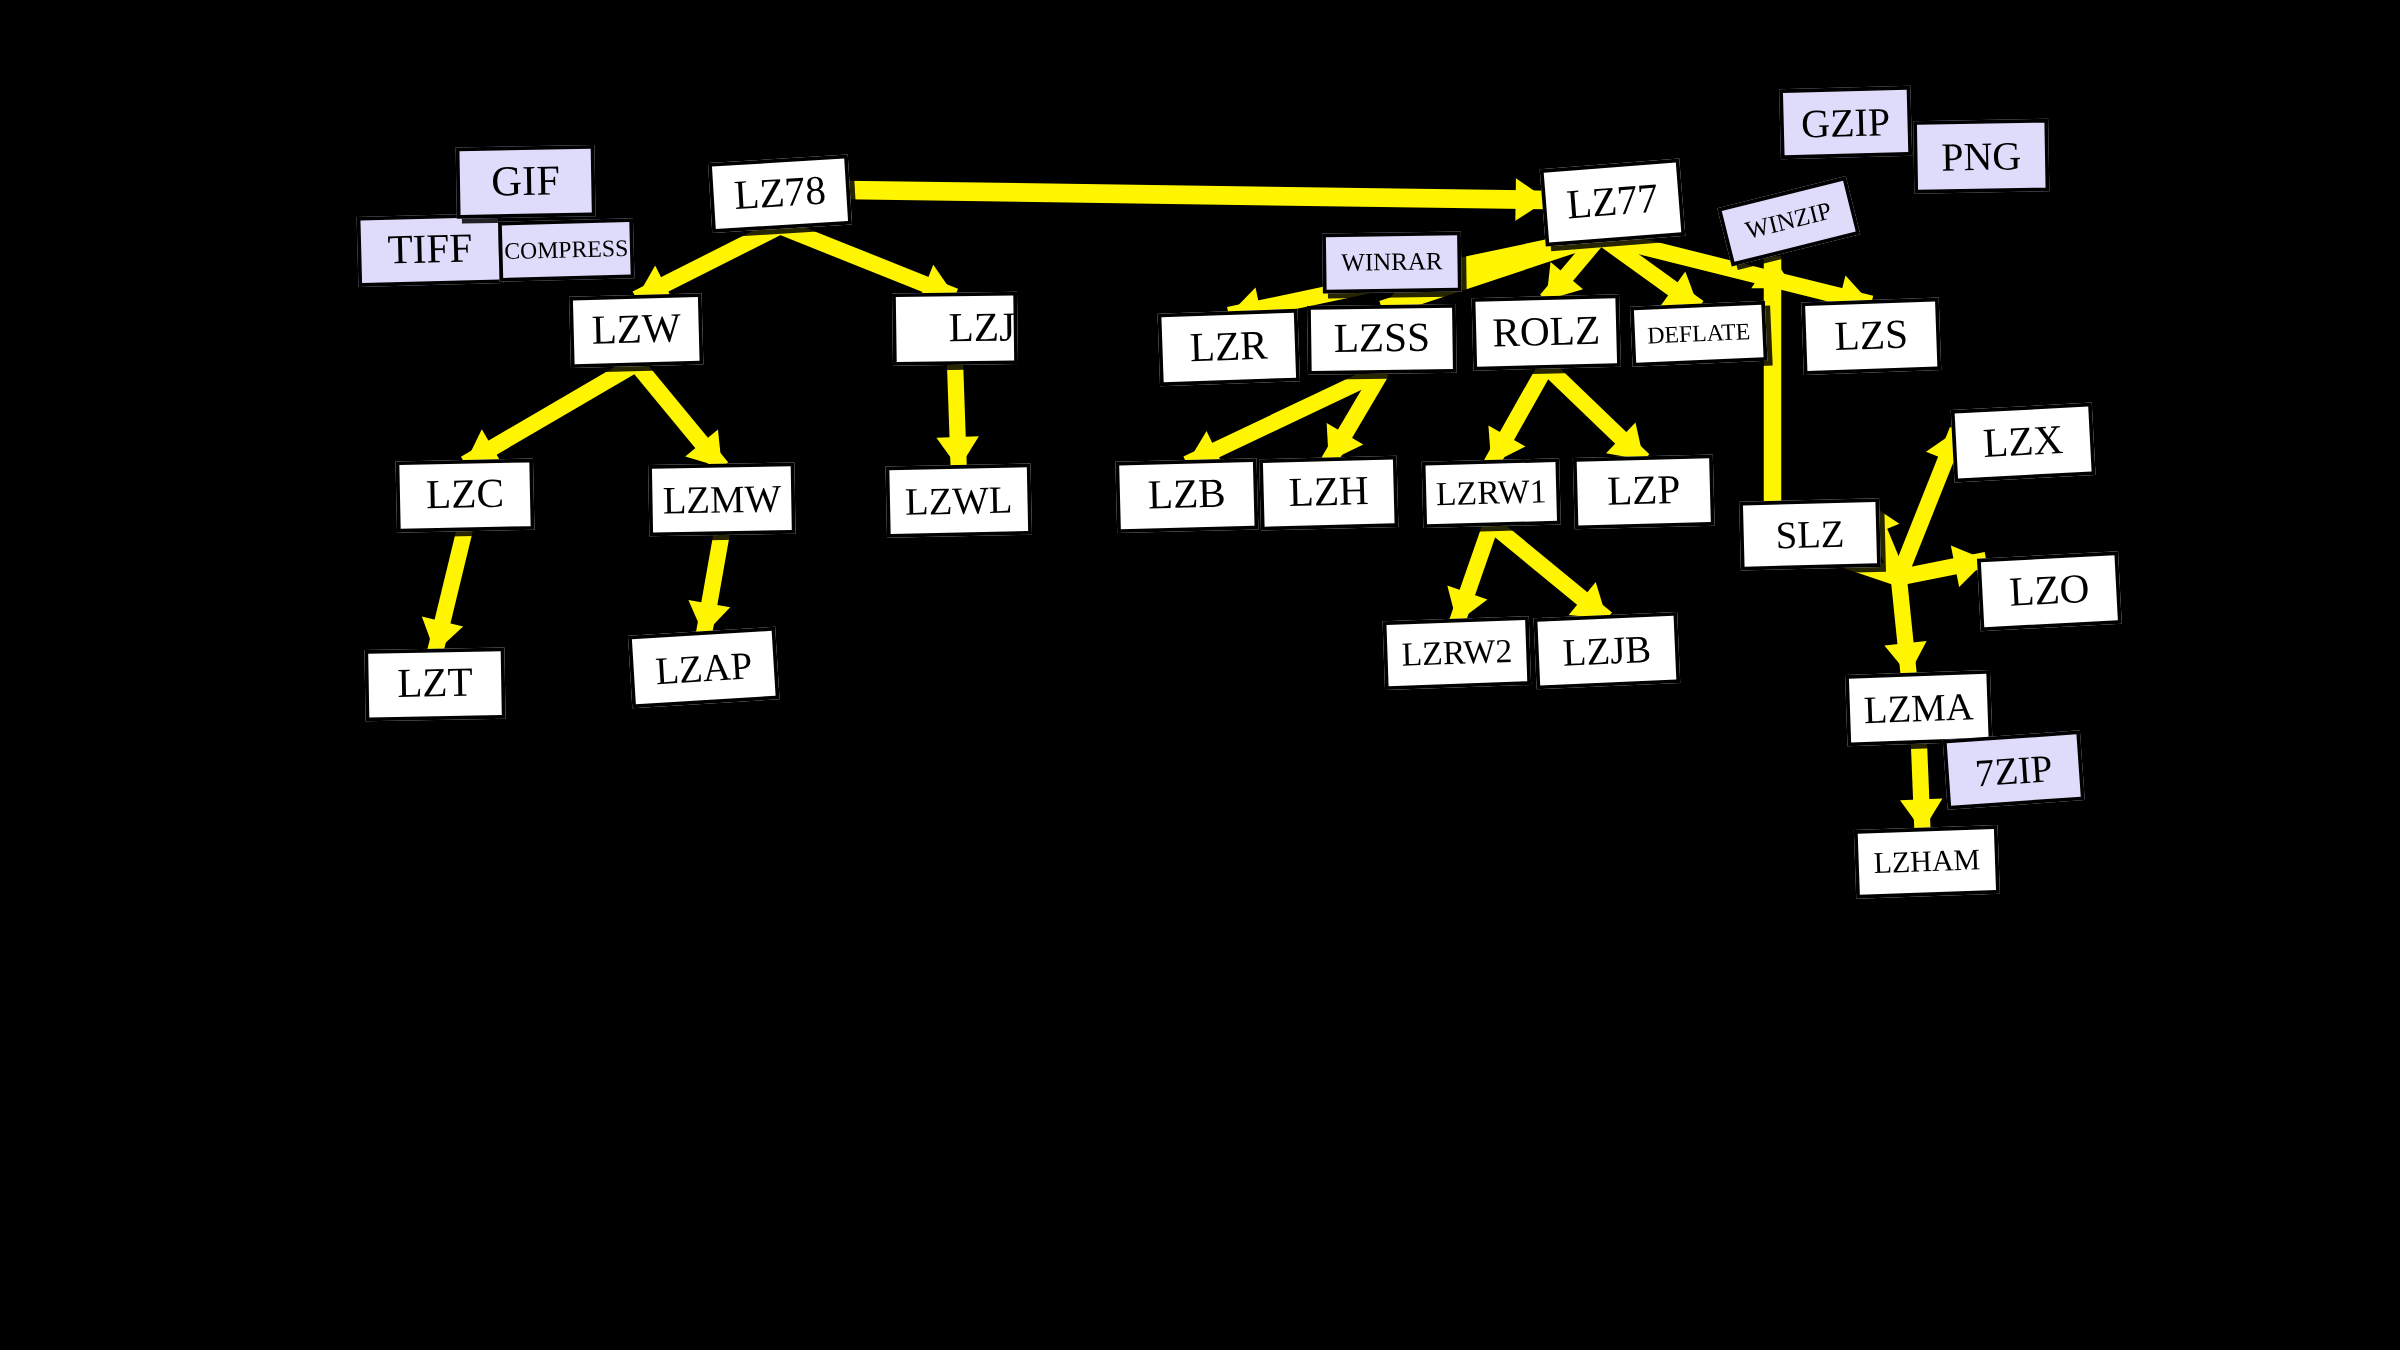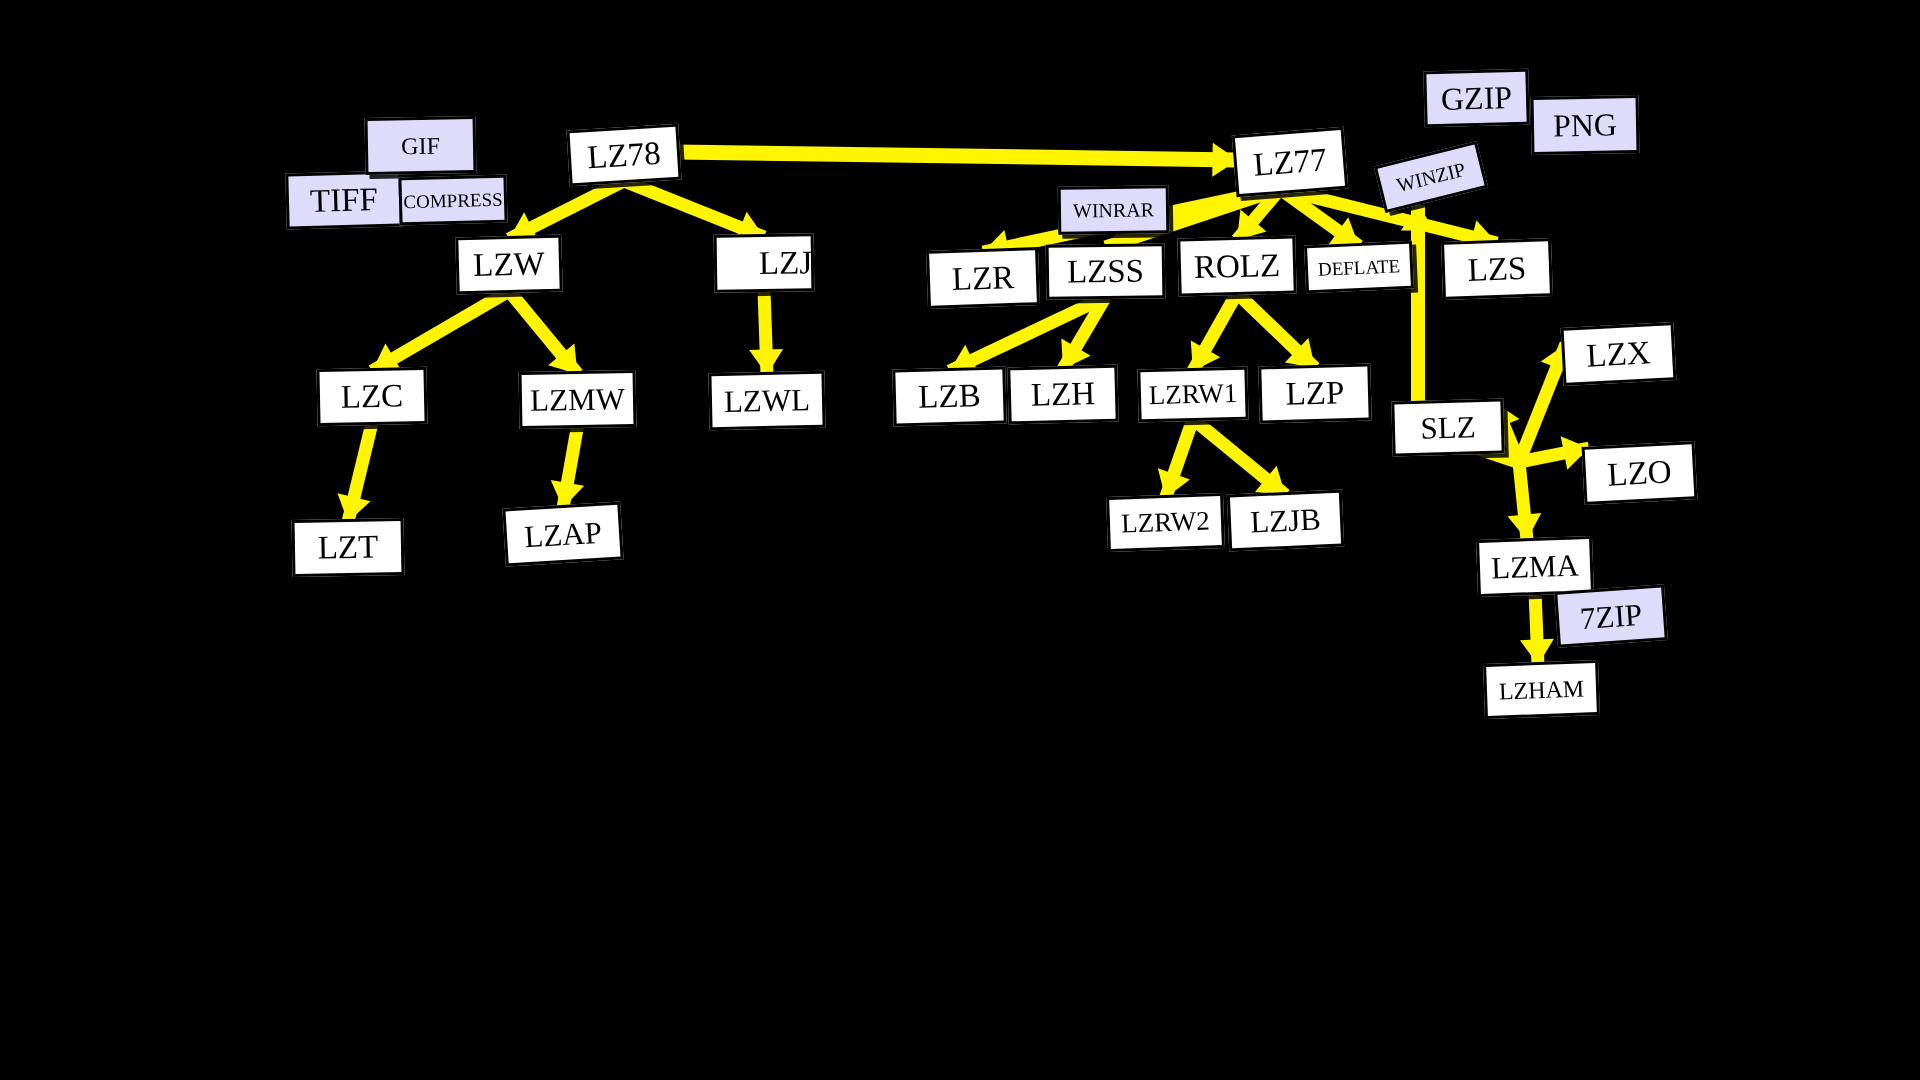--- a/index.html
+++ b/index.html
@@ -68,21 +68,21 @@
         <polygon points="1527,540 1507.4869794733986,516.3675640288939 1541.3095483861744,512.8985826019425" fill="#FFF500"></polygon>
         <polyline points="1535,591 1538,665" fill="none" stroke="#FFF500" stroke-width="13"></polyline>
         <polygon points="1538,665 1519.9810175550879,640.2095528146434 1553.9531118461323,638.8323057487902" fill="#FFF500"></polygon>
       </g>
   </svg>
   <div id="nodes">
       <div class="node" style="left: 286px; top: 172px; width: 116px; height: 56px; transform: rotate(-1.5deg); background: rgb(222, 220, 250); border-color: rgb(0, 0, 0); color: rgb(0, 0, 0); z-index: 40;">
         <span class="lbl" style="font-size: 33px;">TIFF</span>
       </div>
       <div class="node" style="left: 365px; top: 117px; width: 111px; height: 57px; transform: rotate(-1deg); background: rgb(222, 220, 250); border-color: rgb(0, 0, 0); color: rgb(0, 0, 0); z-index: 40;">
-        <span class="lbl" style="font-size: 24px;">GIF</span>
+        <span class="lbl" style="font-size: 34px;">GIF</span>
       </div>
       <div class="node" style="left: 399px; top: 176px; width: 108px; height: 48px; transform: rotate(-1.5deg); background: rgb(222, 220, 250); border-color: rgb(0, 0, 0); color: rgb(0, 0, 0); z-index: 40;">
         <span class="lbl" style="font-size: 19px;">COMPRESS</span>
       </div>
       <div class="node" style="left: 568px; top: 127px; width: 112px; height: 56px; transform: rotate(-3.5deg); background: rgb(255, 255, 255); border-color: rgb(0, 0, 0); color: rgb(0, 0, 0); z-index: 30;">
         <span class="lbl" style="font-size: 33px;">LZ78</span>
       </div>
       <div class="node" style="left: 456px; top: 236px; width: 106px; height: 57px; transform: rotate(-1.5deg); background: rgb(255, 255, 255); border-color: rgb(0, 0, 0); color: rgb(0, 0, 0); z-index: 30;">
         <span class="lbl" style="font-size: 33px;">LZW</span>
       </div>

